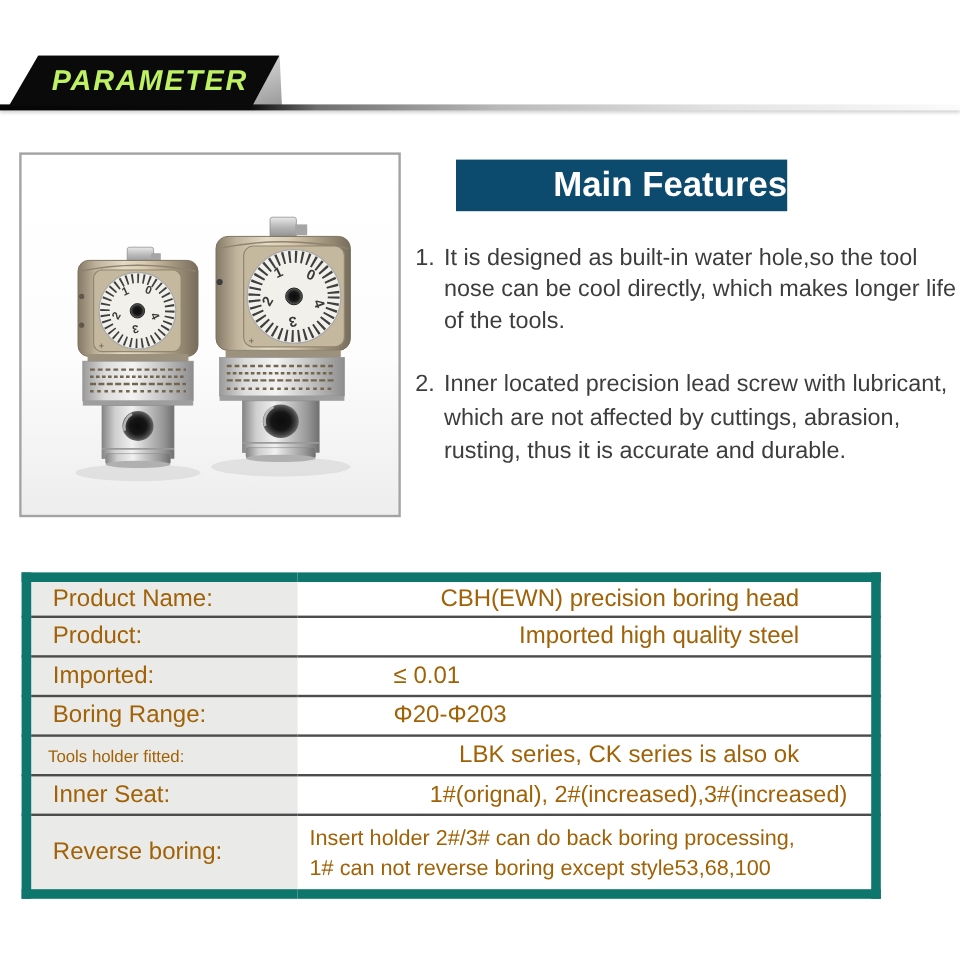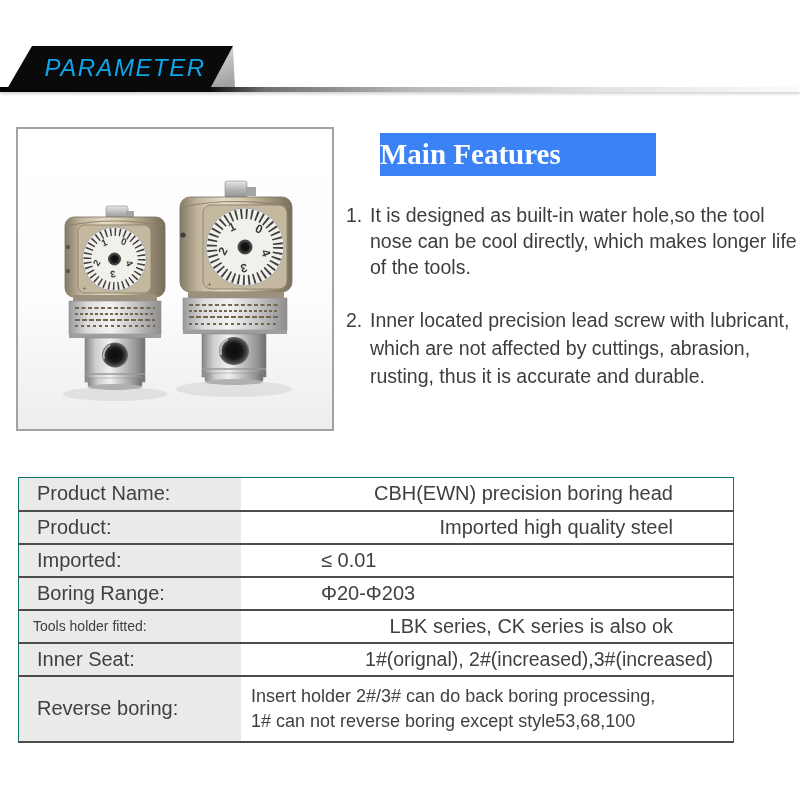--- a/index.html
+++ b/index.html
@@ -9,41 +9,41 @@
   
   .banner-underline{position:absolute;left:0;top:87px;width:800px;height:5px;z-index:2;
     background:linear-gradient(to right,#050505 0%,#0a0a0a 26%,#6e6e6e 33%,#b9b9b9 52%,#e3e3e3 75%,#fbfbfb 100%);
     box-shadow:0 2px 3px rgba(0,0,0,0.18);}
   .banner-fold{position:absolute;left:200px;top:46px;width:40px;height:43px;z-index:1;
     clip-path:polygon(33px 0,35px 43px,10px 43px);
     background:linear-gradient(160deg,#e0e0e0 0%,#969696 100%);}
   .banner{position:absolute;left:7px;top:46px;width:226px;height:43px;z-index:3;
     background:#0a0a0a;clip-path:polygon(25px 0%,226px 0%,203px 100%,0% 100%);
     display:flex;align-items:center;justify-content:center;}
-  .banner span{color:#0ea5e9;font-size:24px;font-weight:normal;font-style:italic;
+  .banner span{color:#bef264;font-size:24px;font-weight:bold;font-style:italic;
     letter-spacing:1.5px;transform:translateX(5px);}
 
   
   .photo-frame{position:absolute;left:16px;top:127px;width:314px;height:300px;
     border:2px solid #a3a3a3;
     background:linear-gradient(180deg,#ffffff 0%,#fdfdfd 55%,#ededed 100%);}
 
   
   .features-title{position:absolute;left:380px;top:133px;width:276px;height:43px;
-    background:#3b82f6;color:#ffffff;display:flex;align-items:center;justify-content:flex-start;font-family:Liberation Serif, serif;}
+    background:#0c4a6e;color:#ffffff;display:flex;align-items:center;justify-content:flex-end;}
   .features-title span{font-size:29px;font-weight:bold;}
   .feature{position:absolute;left:346px;width:452px;display:flex;color:#3d3d3d;font-size:19.5px;}
   .feature .fnum{flex:0 0 24px;}
   .feature .ftext{flex:1;}
   .feature-1{top:202px;line-height:26px;}
   .feature-2{top:306px;line-height:28px;}
 
   
   .spec-table{position:absolute;left:18px;top:477px;width:716px;
-    border-collapse:collapse;color:#404040;border:1px solid #0f766e;}
+    border-collapse:collapse;color:#a16207;border:8px solid #0f766e;}
   .spec-table td{border-bottom:2px solid #4c4c4c;padding:0;}
   .spec-table tr{height:33px;}
   .spec-table tr:last-child{height:66px;}
   .spec-table td.label{width:204px;background:#eaeae8;padding-left:18px;font-size:20px;}
   .spec-table td.value{text-align:right;font-size:20px;padding-right:60px;}
   .spec-table tr:nth-child(3) td.value,
   .spec-table tr:nth-child(4) td.value{text-align:left;padding-left:80px;padding-right:0;}
   .spec-table tr:nth-child(5) td.label{font-size:14px;padding-left:14px;}
   .spec-table tr:nth-child(6) td.value{font-size:19.5px;padding-right:20px;}
   .spec-table tr:nth-child(7) td.value{text-align:left;padding-left:10px;padding-right:12px;

